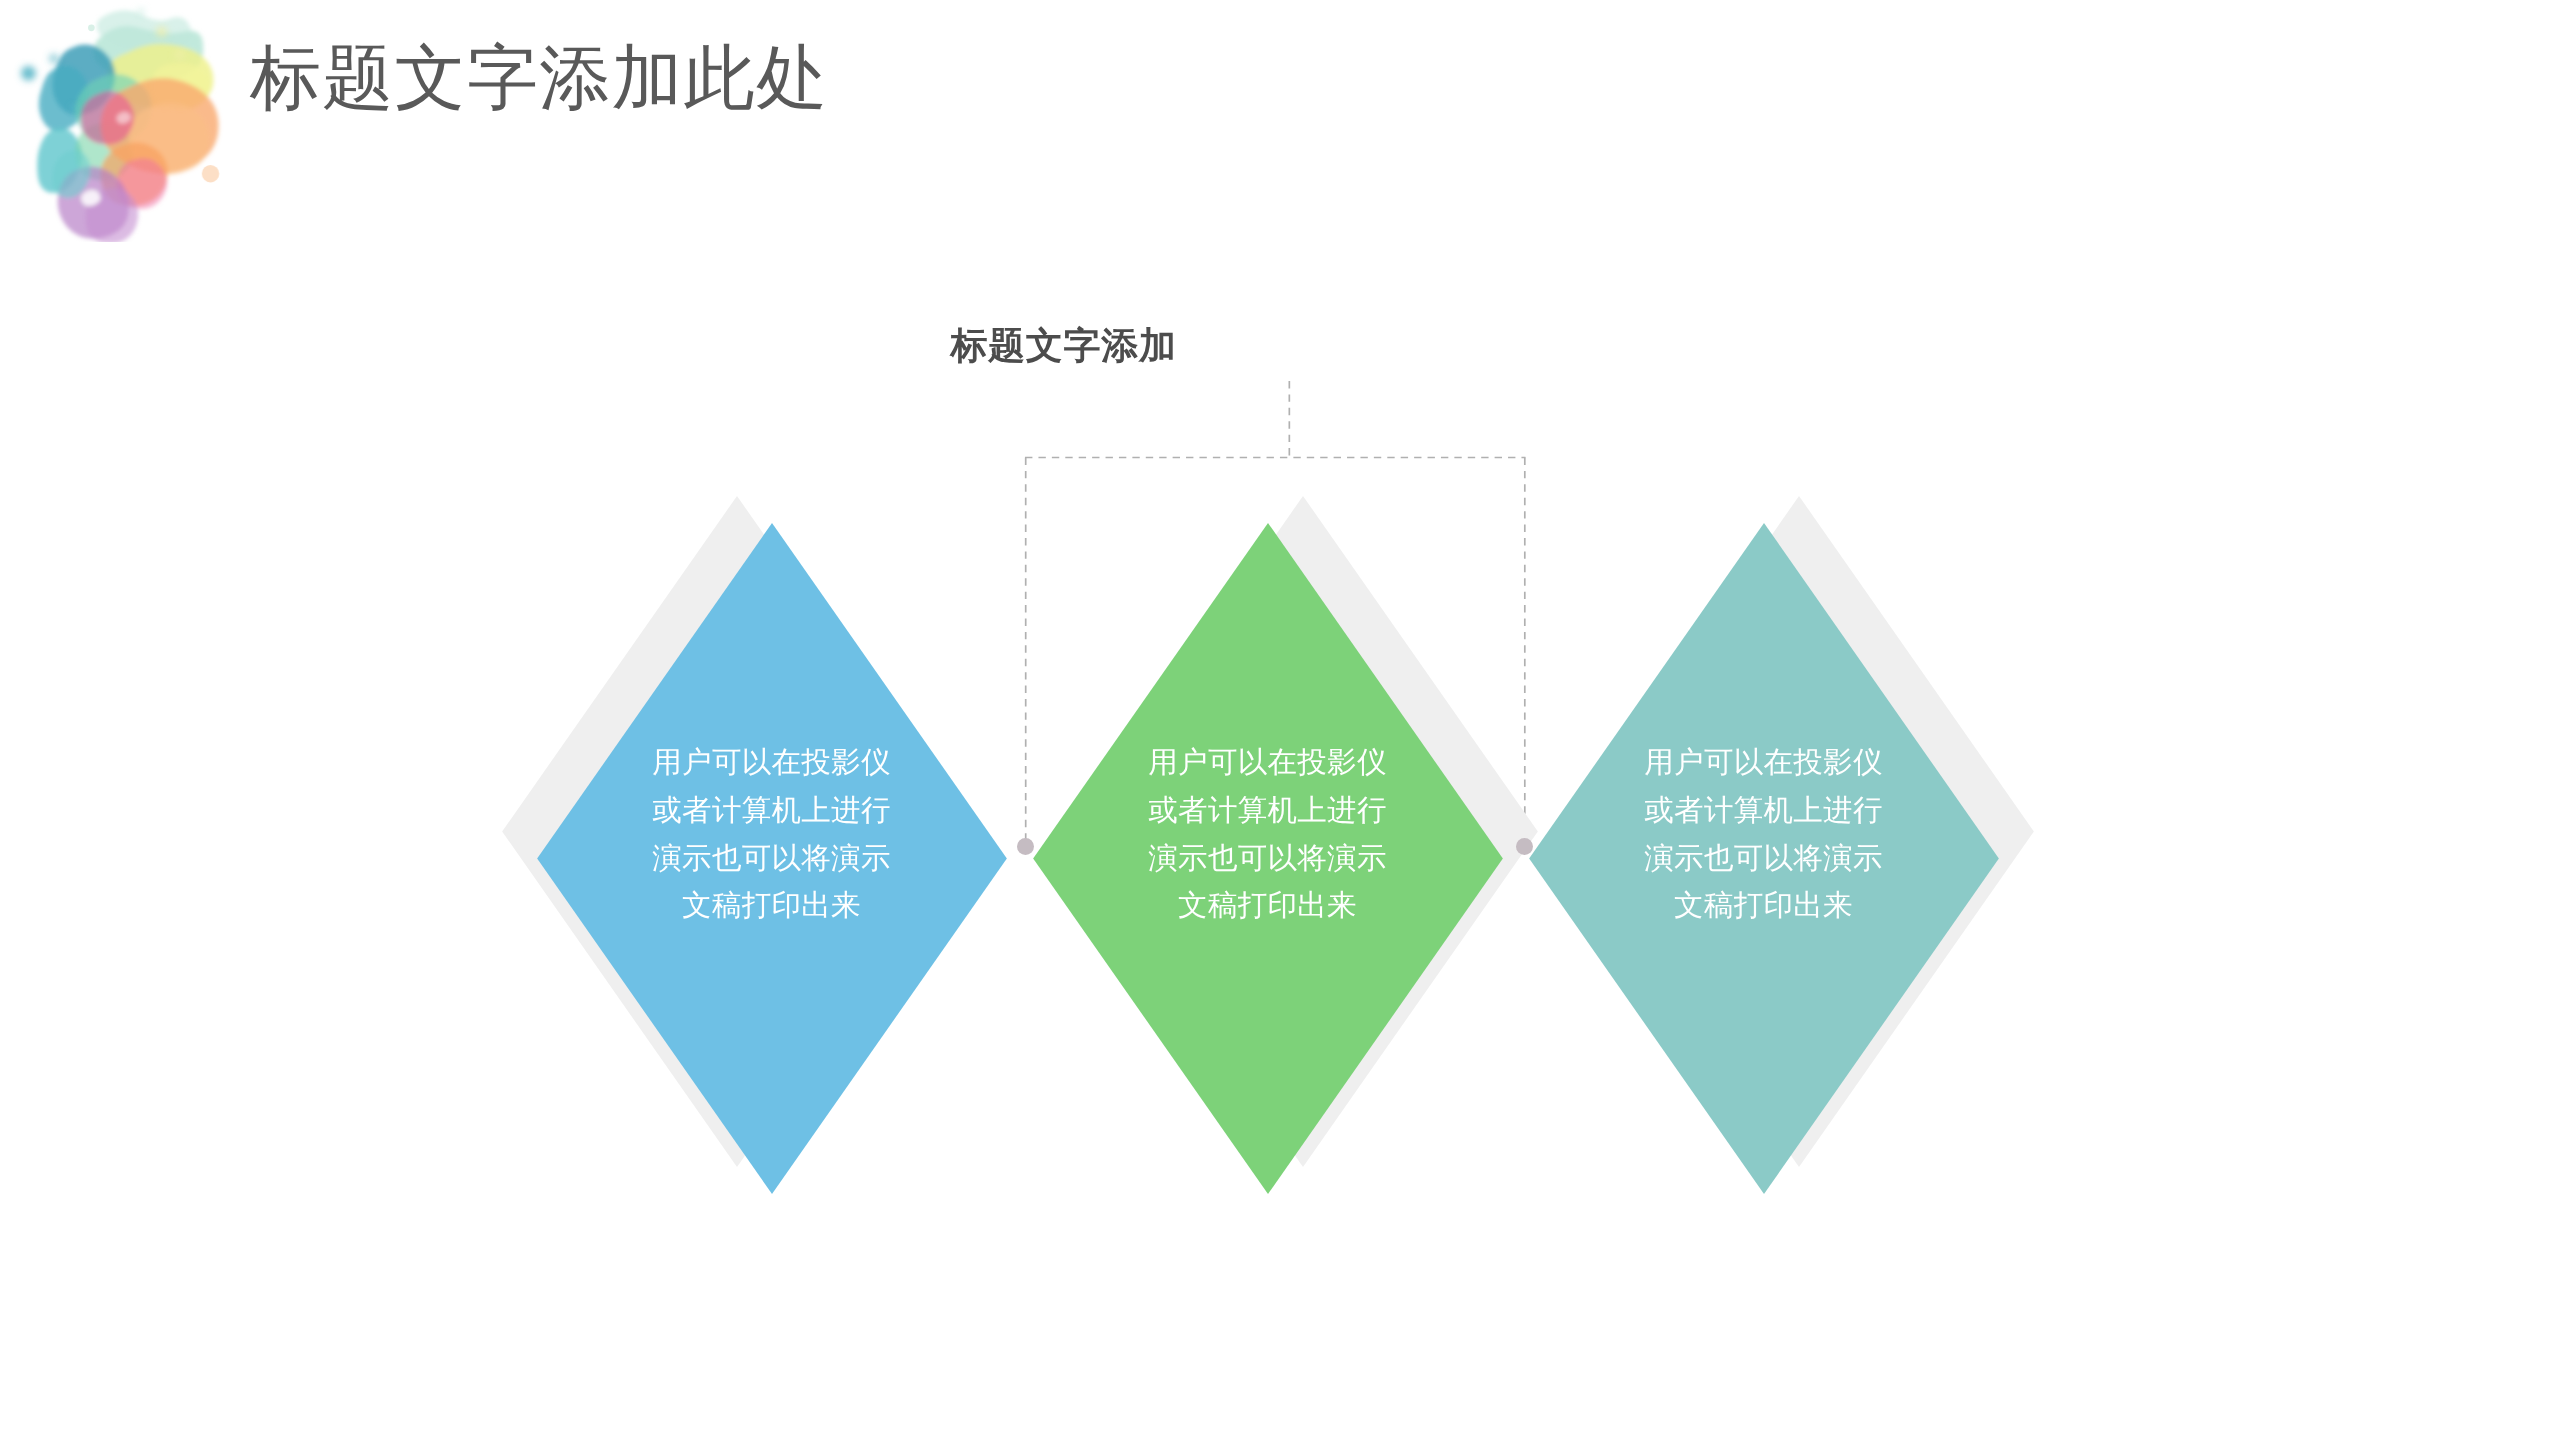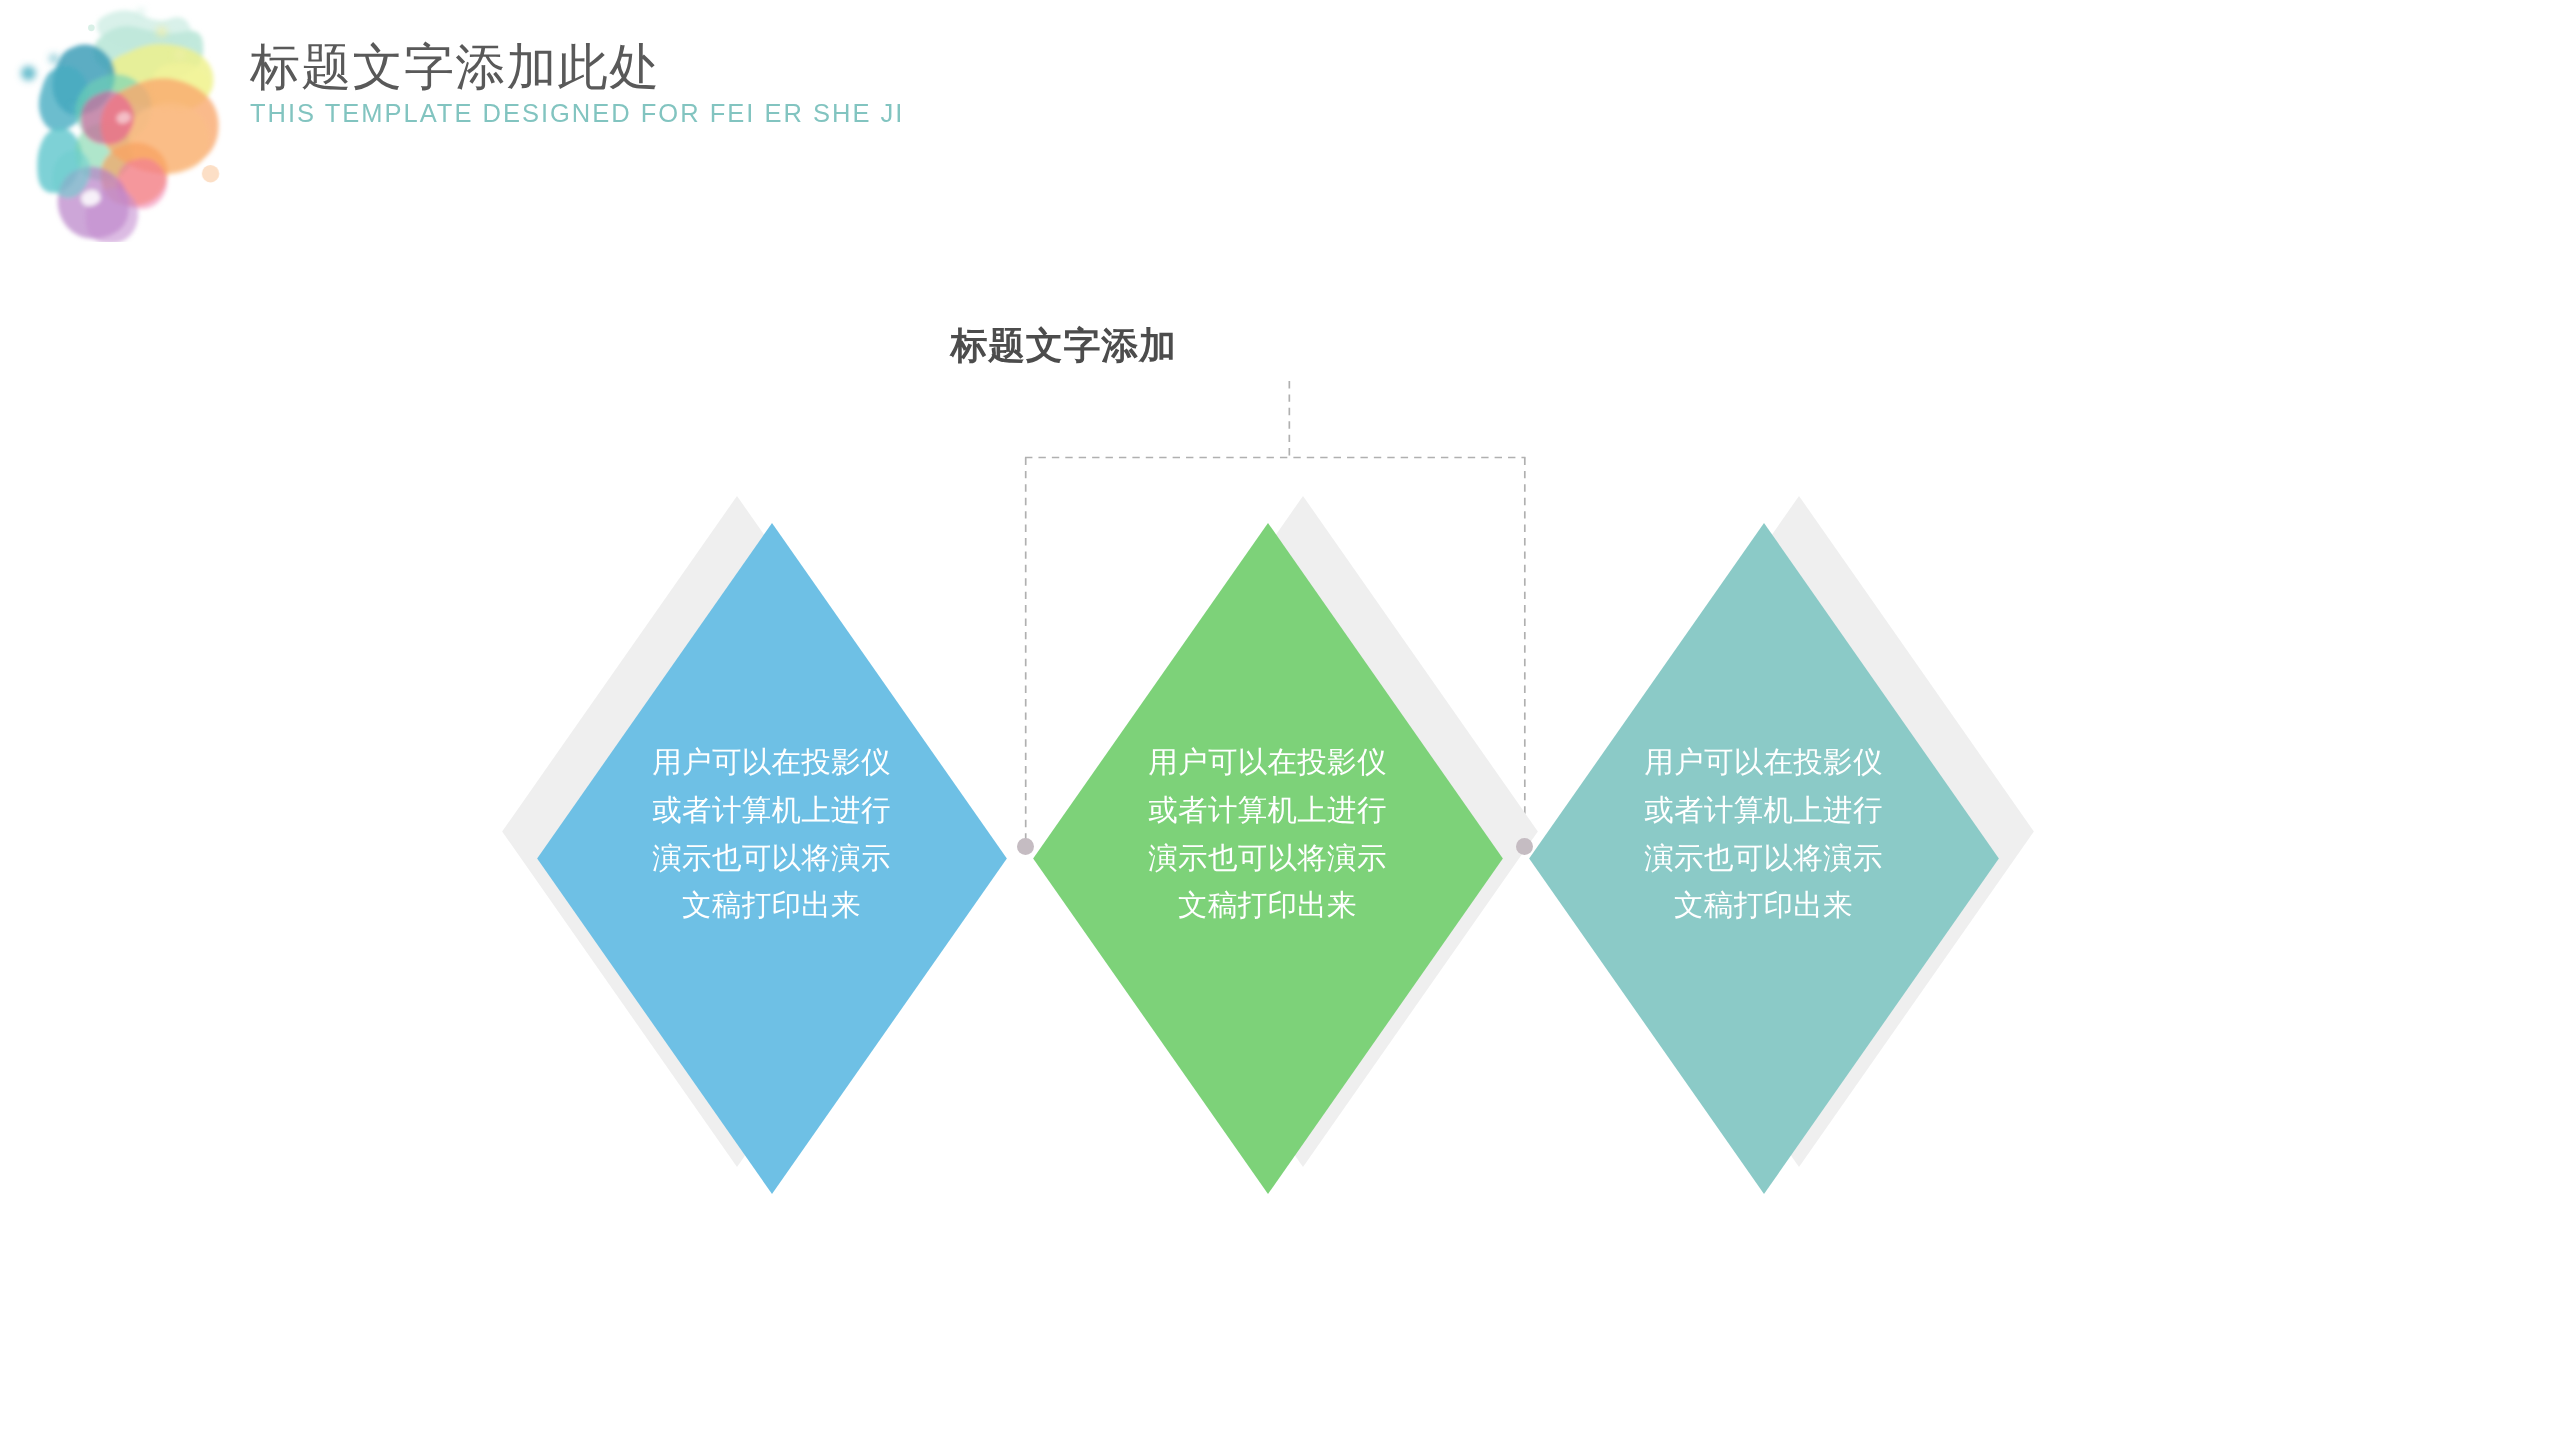--- a/index.html
+++ b/index.html
@@ -33,21 +33,21 @@
     height: 241px;
   }
 
   #header-text {
     position: absolute;
     left: 250px;
     top: 40px;
   }
 
   #slide-title {
-    font-size: 50px;
+    font-size: 71px;
     line-height: 1.08;
     color: #595959;
     letter-spacing: 1.3px;
     white-space: nowrap;
     font-weight: 400;
   }
 
   #slide-subtitle {
     margin-top: 5.4px;
     font-size: 25.5px;
@@ -182,21 +182,20 @@
         <circle cx="200" cy="16" r="5" fill="#b9e6d8" opacity="0.6"></circle>
         <circle cx="100" cy="160" r="4" fill="#6ec9d4" opacity="0.5"></circle>
       </g>
       <circle cx="304" cy="258" r="13" fill="#fbd9bc" opacity="0.85"></circle>
       <circle cx="126" cy="40" r="5" fill="#c9e9dd" opacity="0.7"></circle>
     </svg>
   </div>
 
   <div id="header-text">
     <div id="slide-title">标题文字添加此处</div>
-    <div id="slide-subtitle">THIS TEMPLATE DESIGNED FOR FEI ER SHE JI</div>
   </div>
 </div>
 
 <div id="section-heading">标题文字添加</div>
 
 <svg id="connector-bracket" viewBox="0 0 3840 2160">
 
   <line x1="1922" y1="568" x2="1922" y2="682" stroke="#b0b0b0" stroke-width="2.5" stroke-dasharray="11 9"></line>
 
   <line x1="1528" y1="682" x2="2274" y2="682" stroke="#b0b0b0" stroke-width="2.5" stroke-dasharray="11 9"></line>

